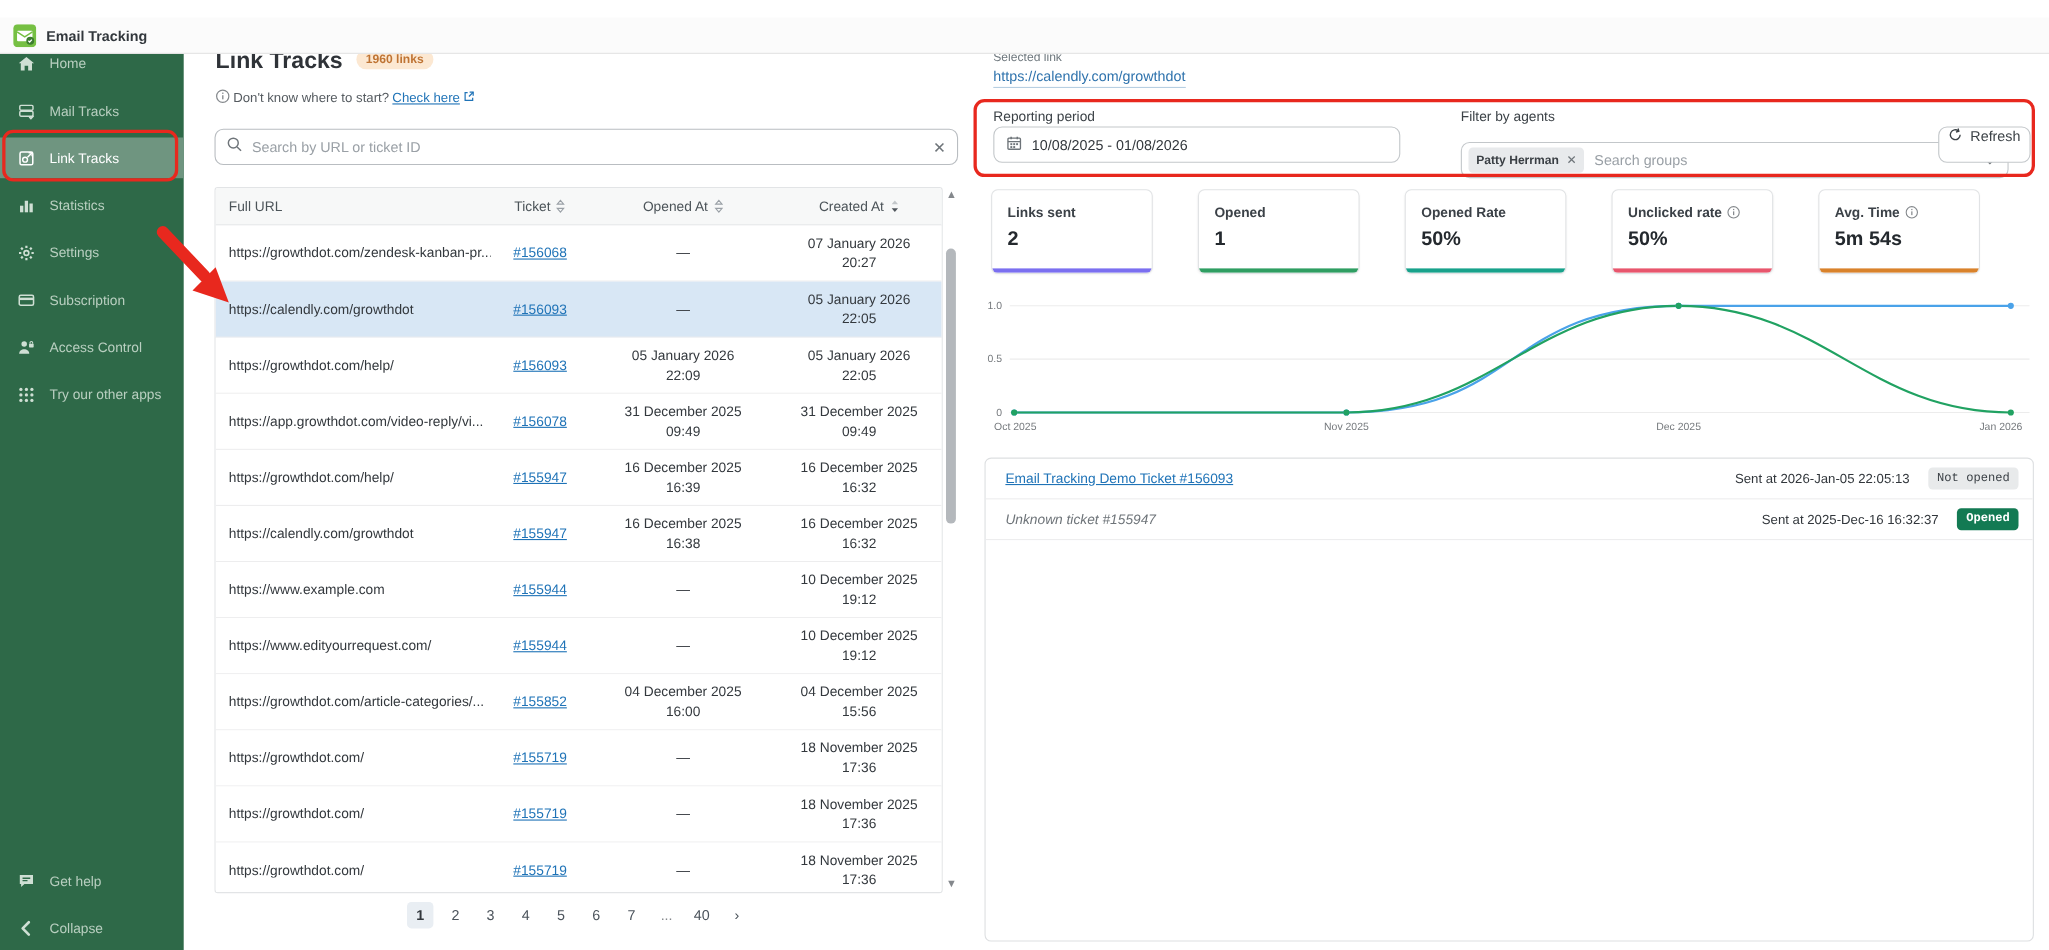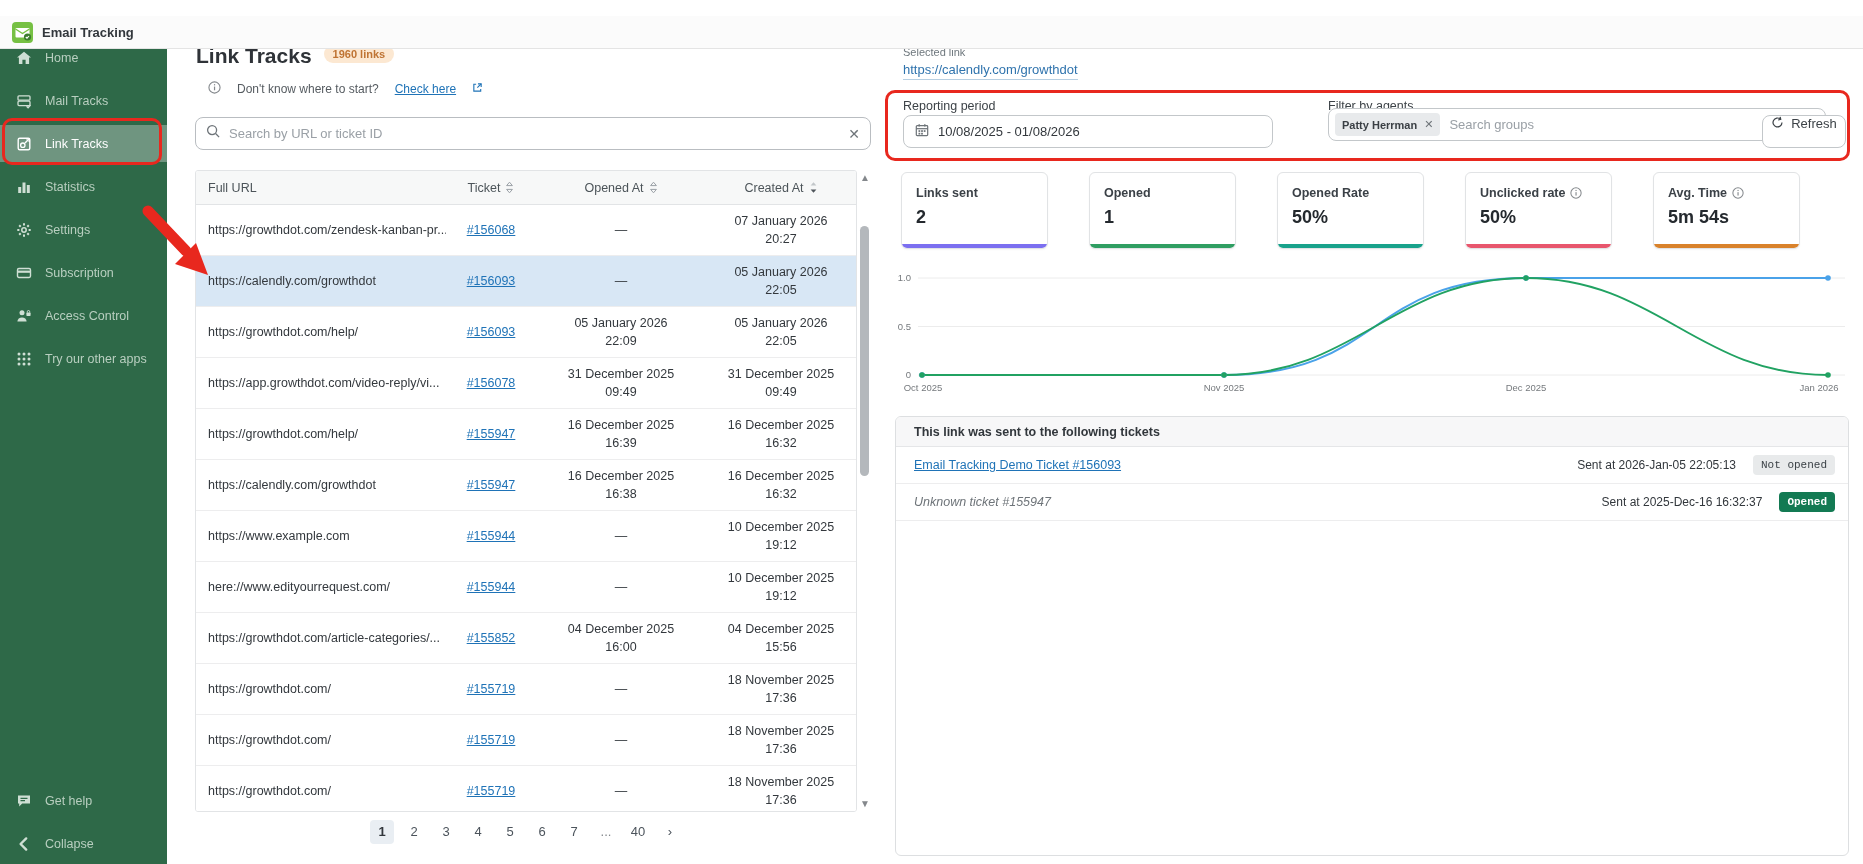--- a/index.html
+++ b/index.html
@@ -16,21 +16,21 @@
   .side-nav { padding-top:6px; }
   .side-item { height:37px; margin-bottom:6px; display:flex; align-items:center; gap:13px; padding-left:15px; color:#b9cfc0; font-size:12.5px; cursor:pointer; }
   .side-item.active { background:#6f9580; color:#ffffff; }
   .side-icon { width:17px; height:17px; display:inline-flex; align-items:center; justify-content:center; color:#cfdfd4; flex:0 0 17px; }
   .side-item.active .side-icon { color:#ffffff; }
   .side-footer { position:absolute; top:749px; left:0; right:0; }
 
   
   .lt-title { position:absolute; left:196px; top:44px; font-size:21px; font-weight:bold; color:#2f3338; display:flex; align-items:center; gap:12px; }
   .count-badge { font-size:11px; font-weight:bold; color:#bf7434; background:#fce8d2; border-radius:10px; padding:3px 9px; position:relative; top:-2px; }
-  .hint-row { position:absolute; left:208px; top:81px; font-size:12px; color:#555b60; display:flex; align-items:center; gap:16px; }
+  .hint-row { position:absolute; left:196px; top:81px; font-size:12px; color:#555b60; display:flex; align-items:center; gap:3px; }
   .hint-row a { color:#1f73b7; }
   .search-box { position:absolute; left:195px; top:117px; width:676px; height:33px; border:1px solid #b9bdc1; border-radius:8px; background:#fff; display:flex; align-items:center; padding:0 10px; gap:8px; }
   .search-box input { flex:1; border:none; outline:none; font-size:13px; color:#333; font-family:inherit; background:transparent; }
   .search-box input::placeholder { color:#9aa0a6; }
   .search-clear { color:#6e7479; font-size:14px; cursor:pointer; line-height:1; }
 
   .lt-table { position:absolute; left:195px; top:170px; width:662px; height:642px; border:1px solid #e2e4e6; border-radius:3px; overflow:hidden; background:#fff; }
   .t-head { display:grid; grid-template-columns:250px 90px 170px 150px; height:34px; background:#f7f8f8; border-bottom:1px solid #e2e4e6; align-items:center; font-size:12.5px; color:#4c5459; }
   .t-head .h-cell { display:flex; align-items:center; justify-content:center; gap:5px; }
   .t-head .h-cell.url { justify-content:flex-start; padding-left:12px; }
@@ -49,21 +49,21 @@
   .page-btn { min-width:24px; height:24px; line-height:24px; text-align:center; font-size:13px; color:#4c545c; border-radius:4px; cursor:pointer; padding:0 4px; }
   .page-btn.active { background:#e9eef3; font-weight:bold; color:#32373c; }
   .page-btn.ellipsis { cursor:default; color:#84888c; }
 
   
   .sel-label { position:absolute; left:903px; top:46px; font-size:11px; color:#6e777d; }
   .sel-link { position:absolute; left:903px; top:62px; font-size:13px; color:#2f73ad; text-decoration:none; border-bottom:1px solid #b7cfe2; padding-bottom:2px; }
 
   .ctl-label { position:absolute; font-size:12.5px; color:#3c4247; }
   .date-input { position:absolute; left:903px; top:115px; width:370px; height:33px; border:1px solid #c3c7ca; border-radius:8px; display:flex; align-items:center; gap:9px; padding:0 11px; font-size:13px; color:#33383d; background:#fff; cursor:pointer; }
-  .filter-input { position:absolute; left:1328px; top:108px; width:498px; height:33px; border:1px solid #c3c7ca; border-radius:8px; display:flex; align-items:center; padding:0 10px 0 6px; background:#fff; cursor:text; }
+  .filter-input { position:absolute; left:1328px; top:129px; width:498px; height:33px; border:1px solid #c3c7ca; border-radius:8px; display:flex; align-items:center; padding:0 10px 0 6px; background:#fff; cursor:text; }
   .agent-tag { background:#e8eaec; border-radius:4px; font-size:11px; font-weight:bold; color:#3a3f44; padding:5px 7px; display:flex; align-items:center; gap:7px; }
   .tag-x { font-weight:normal; color:#6e7479; font-size:11px; cursor:pointer; }
   .filter-ph { margin-left:9px; font-size:13px; color:#9aa0a6; flex:1; }
   .chev { color:#6e7479; }
   .refresh-btn { position:absolute; left:1762px; top:115px; width:84px; height:33px; border:1px solid #c3c7ca; border-radius:8px; background:#fff; display:flex; justify-content:center; gap:7px; font-size:13px; color:#3c4247; cursor:pointer; font-family:inherit; }
 
   .stat-card { position:absolute; top:172px; width:147px; height:77px; background:#fff; border:1px solid #e1e3e5; border-radius:6px; overflow:hidden; box-shadow:0 1px 2px rgba(0,0,0,0.04); }
   .stat-card .c-label { margin:13px 0 0 14px; font-size:12.5px; font-weight:bold; color:#3b4147; display:flex; align-items:center; gap:5px; }
   .stat-card .c-value { margin:7px 0 0 14px; font-size:18px; font-weight:bold; color:#24292e; }
   .stat-card .c-accent { position:absolute; left:0; right:0; bottom:0; height:4px; }
@@ -343,21 +343,21 @@
       <div class="t-row">
         <div class="cell-url">https://www.example.com</div>
         <div class="cell-center"><a href="#">#155944</a></div>
         <div class="cell-center"><span class="dash">—</span></div>
         <div class="cell-center">
           <div>10 December 2025</div>
           <div>19:12</div>
         </div>
       </div>
       <div class="t-row">
-        <div class="cell-url">here://www.edityourrequest.com/</div>
+        <div class="cell-url">https://www.edityourrequest.com/</div>
         <div class="cell-center"><a href="#">#155944</a></div>
         <div class="cell-center"><span class="dash">—</span></div>
         <div class="cell-center">
           <div>10 December 2025</div>
           <div>19:12</div>
         </div>
       </div>
       <div class="t-row">
         <div class="cell-url">https://growthdot.com/article-categories/...</div>
         <div class="cell-center"><a href="#">#155852</a></div>
@@ -532,21 +532,20 @@
     <circle cx="329" cy="115" r="2.8" fill="#4aa2e9"></circle>
     <circle cx="631" cy="18" r="2.8" fill="#4aa2e9"></circle>
     <circle cx="933" cy="18" r="2.8" fill="#4aa2e9"></circle>
     <circle cx="27" cy="115" r="2.8" fill="#21a262"></circle>
     <circle cx="329" cy="115" r="2.8" fill="#21a262"></circle>
     <circle cx="631" cy="18" r="2.8" fill="#21a262"></circle>
     <circle cx="933" cy="115" r="2.8" fill="#21a262"></circle>
   </svg>
 
 <div class="tickets-box">
-  <div class="tk-head">This link was sent to the following tickets</div>
   <div id="tickets-root">
       <div class="tk-row">
         <div class="tk-title"><a href="#">Email Tracking Demo Ticket #156093</a></div>
         <div class="tk-sent">Sent at 2026-Jan-05 22:05:13</div>
         <div class="tk-badge muted">Not opened</div>
       </div>
       <div class="tk-row">
         <div class="tk-title"><span class="unknown">Unknown ticket #155947</span></div>
         <div class="tk-sent">Sent at 2025-Dec-16 16:32:37</div>
         <div class="tk-badge success">Opened</div>

